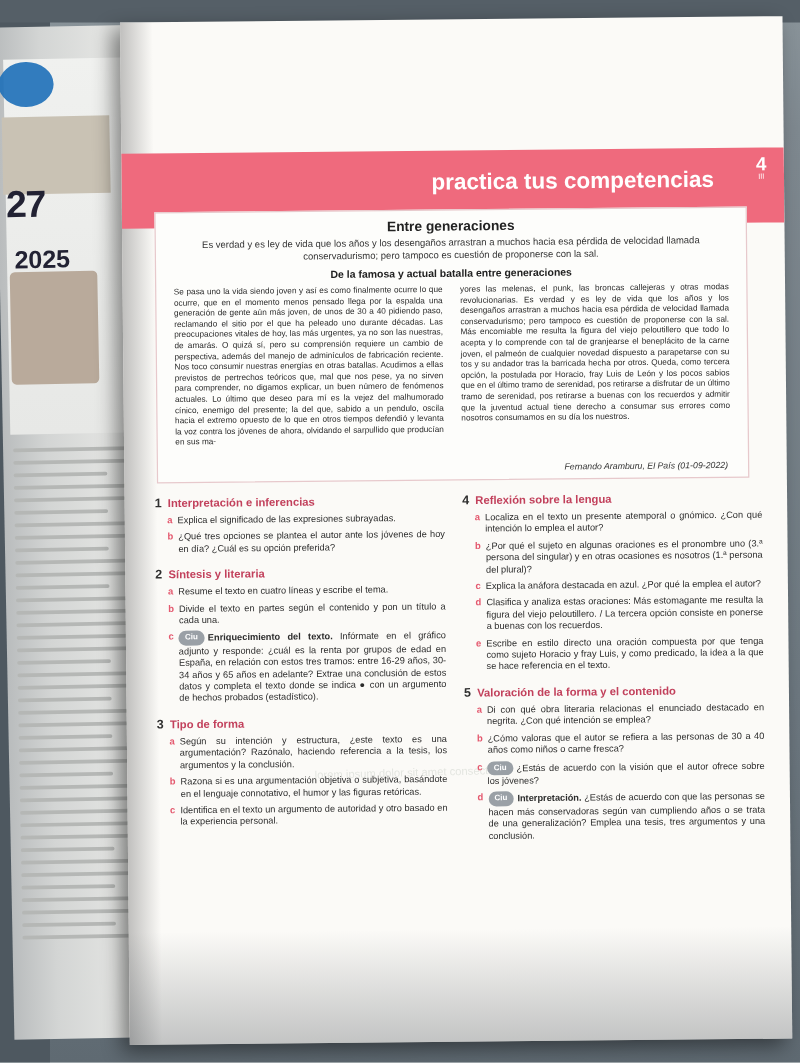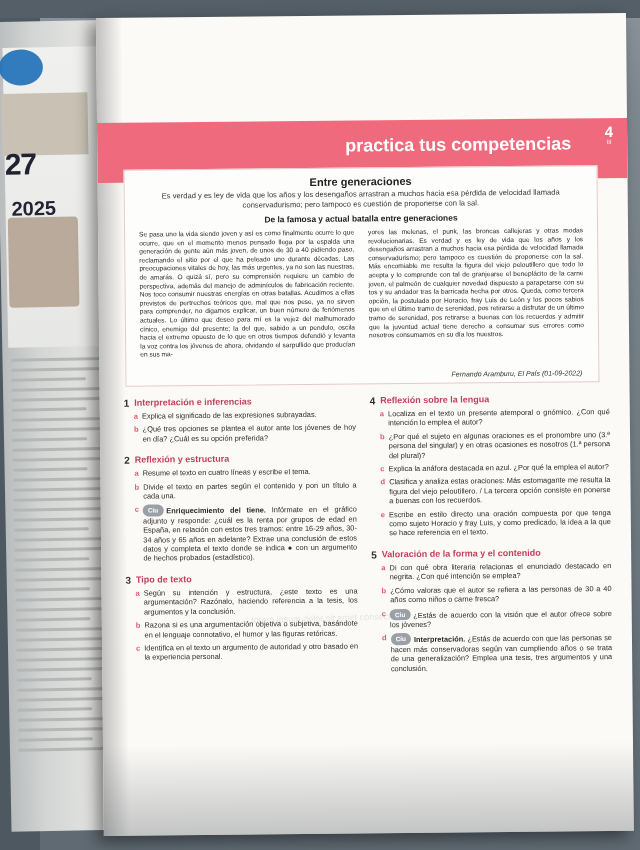--- a/index.html
+++ b/index.html
@@ -172,43 +172,43 @@
           </div>
           <div class="it">
             <span class="ltr">b</span>
             <span class="txt">¿Qué tres opciones se plantea el autor ante los jóvenes de hoy en día? ¿Cuál es su opción preferida?</span>
           </div>
         </div>
 
         <div class="blk">
           <div class="blk-h">
             <span class="bignum">2</span>
-            <span class="blk-t">Reflexión y estructura</span>
+            <span class="blk-t">Síntesis y literaria</span>
           </div>
           <div class="it">
             <span class="ltr">a</span>
             <span class="txt">Resume el texto en cuatro líneas y escribe el tema.</span>
           </div>
           <div class="it">
             <span class="ltr">b</span>
             <span class="txt">Divide el texto en partes según el contenido y pon un título a cada una.</span>
           </div>
           <div class="it">
             <span class="ltr">c</span>
             <span class="txt">
-              <span class="tag">Ciu</span><span class="bold">Enriquecimiento del tiene.</span>
+              <span class="tag">Ciu</span><span class="bold">Enriquecimiento del texto.</span>
               <span>Infórmate en el gráfico adjunto y responde: ¿cuál es la renta por grupos de edad en España, en relación con estos tres tramos: entre 16-29 años, 30-34 años y 65 años en adelante? Extrae una conclusión de estos datos y completa el texto donde se indica ● con un argumento de hechos probados (estadístico).</span>
             </span>
           </div>
         </div>
 
         <div class="blk">
           <div class="blk-h">
             <span class="bignum">3</span>
-            <span class="blk-t">Tipo de texto</span>
+            <span class="blk-t">Tipo de forma</span>
           </div>
           <div class="it">
             <span class="ltr">a</span>
             <span class="txt">Según su intención y estructura, ¿este texto es una argumentación? Razónalo, haciendo referencia a la tesis, los argumentos y la conclusión.</span>
           </div>
           <div class="it">
             <span class="ltr">b</span>
             <span class="txt">Razona si es una argumentación objetiva o subjetiva, basándote en el lenguaje connotativo, el humor y las figuras retóricas.</span>
           </div>
           <div class="it">

